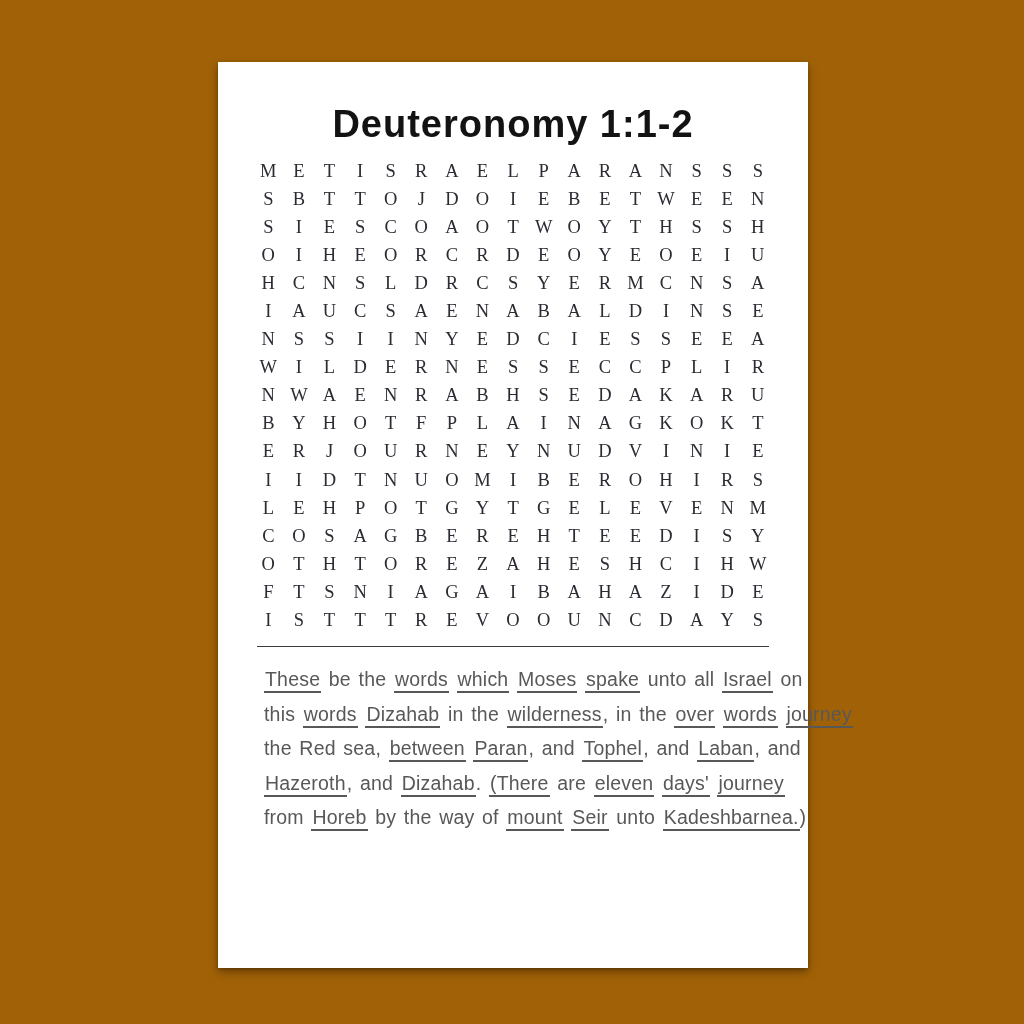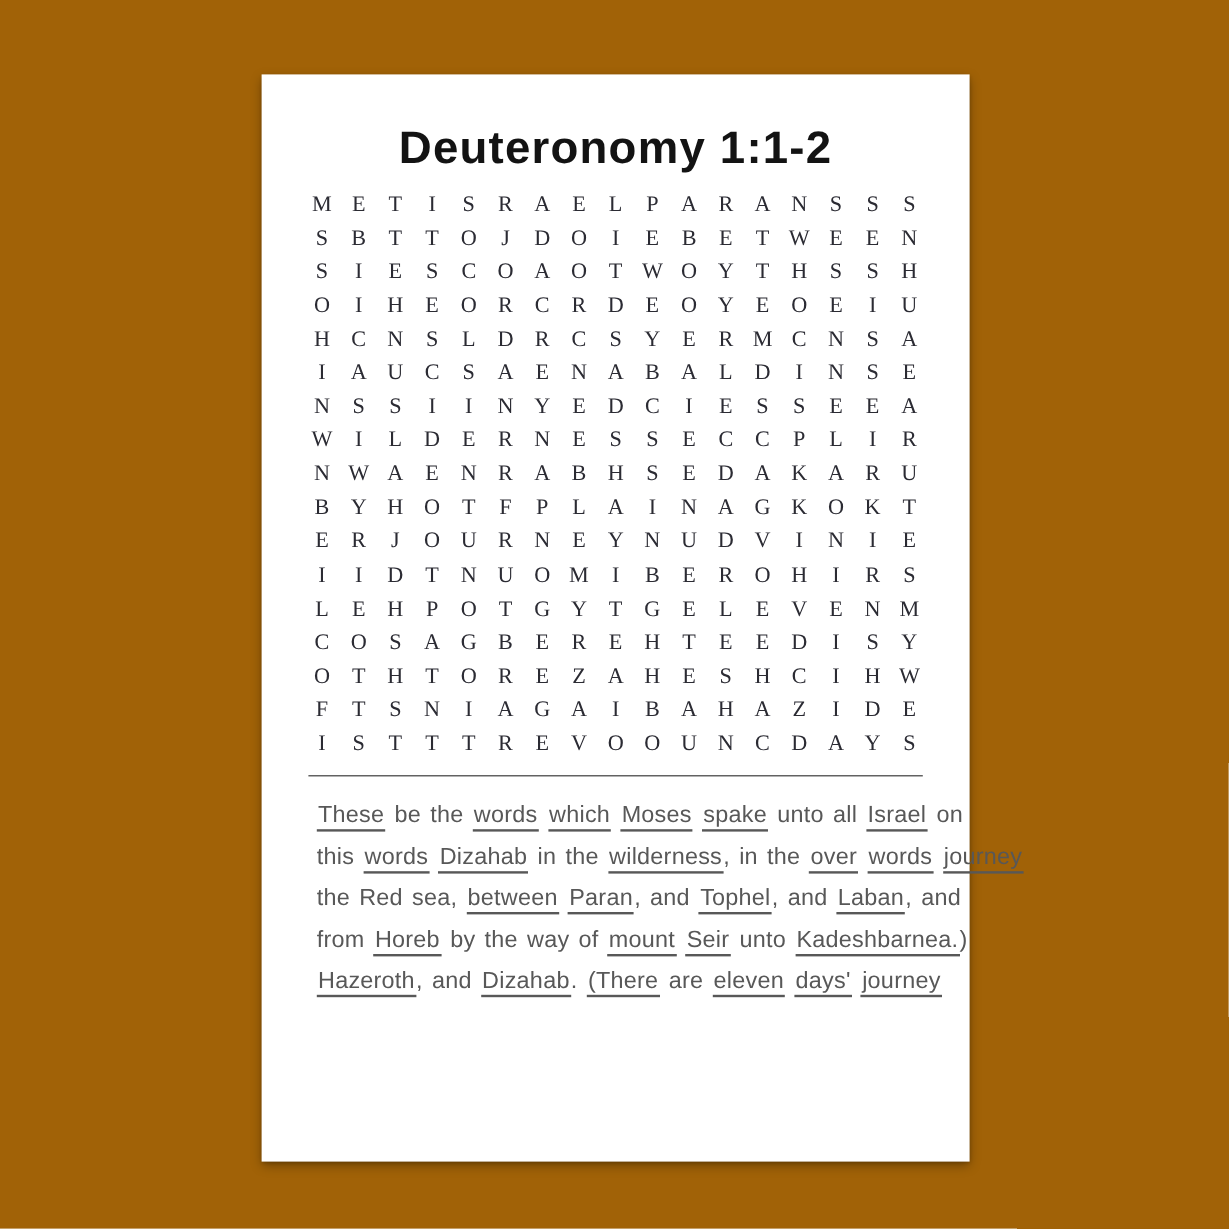--- a/index.html
+++ b/index.html
@@ -418,17 +418,17 @@
           <span class="grid-cell">A</span>
           <span class="grid-cell">Y</span>
           <span class="grid-cell">S</span>
         </div>
       </div>
     <hr class="divider">
     <div class="verse" id="verse">
         <div class="verse-line"><span class="vw-u">These</span> <span class="vw">be</span> <span class="vw">the</span> <span class="vw-u">words</span> <span class="vw-u">which</span> <span class="vw-u">Moses</span> <span class="vw-u">spake</span> <span class="vw">unto</span> <span class="vw">all</span> <span class="vw-u">Israel</span> <span class="vw">on</span></div>
         <div class="verse-line"><span class="vw">this</span> <span class="vw-u">words</span> <span class="vw-u">Dizahab</span> <span class="vw">in</span> <span class="vw">the</span> <span class="vw-u">wilderness</span><span class="vw">,</span> <span class="vw">in</span> <span class="vw">the</span> <span class="vw-u">over</span> <span class="vw-u">words</span> <span class="vw-u">journey</span></div>
         <div class="verse-line"><span class="vw">the</span> <span class="vw">Red</span> <span class="vw">sea,</span> <span class="vw-u">between</span> <span class="vw-u">Paran</span><span class="vw">,</span> <span class="vw">and</span> <span class="vw-u">Tophel</span><span class="vw">,</span> <span class="vw">and</span> <span class="vw-u">Laban</span><span class="vw">,</span> <span class="vw">and</span></div>
+        <div class="verse-line"><span class="vw-u">Hazeroth</span><span class="vw">,</span> <span class="vw">and</span> <span class="vw-u">Dizahab</span><span class="vw">.</span> <span class="vw-u">(There</span> <span class="vw">are</span> <span class="vw-u">eleven</span> <span class="vw-u">days'</span> <span class="vw-u">journey</span></div>
         <div class="verse-line"><span class="vw">from</span> <span class="vw-u">Horeb</span> <span class="vw">by</span> <span class="vw">the</span> <span class="vw">way</span> <span class="vw">of</span> <span class="vw-u">mount</span> <span class="vw-u">Seir</span> <span class="vw">unto</span> <span class="vw-u">Kadeshbarnea.</span><span class="vw">)</span></div>
-        <div class="verse-line"><span class="vw-u">Hazeroth</span><span class="vw">,</span> <span class="vw">and</span> <span class="vw-u">Dizahab</span><span class="vw">.</span> <span class="vw-u">(There</span> <span class="vw">are</span> <span class="vw-u">eleven</span> <span class="vw-u">days'</span> <span class="vw-u">journey</span></div>
       </div>
   </div>
 </div>
 
 </body></html>

